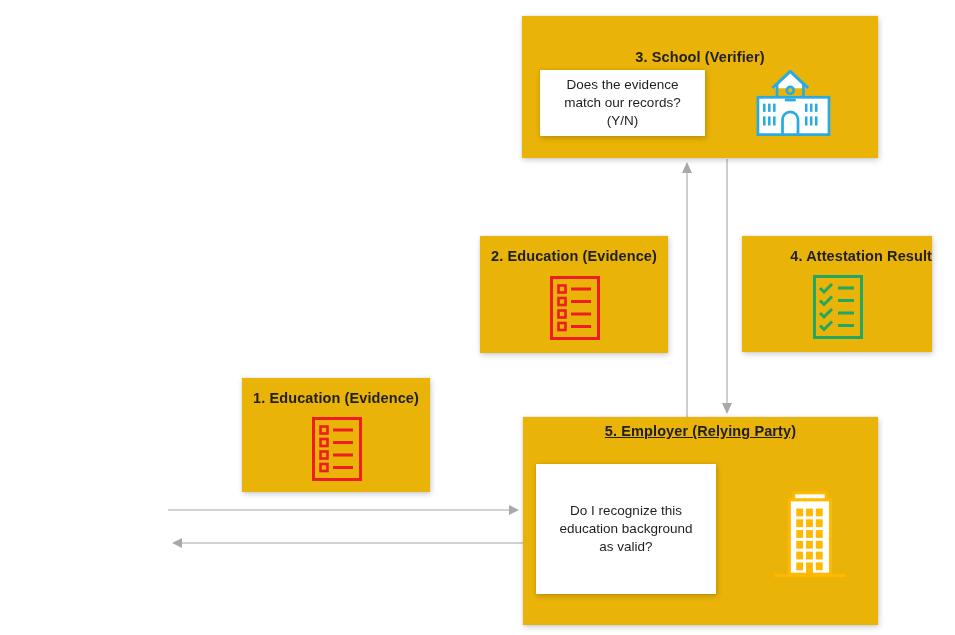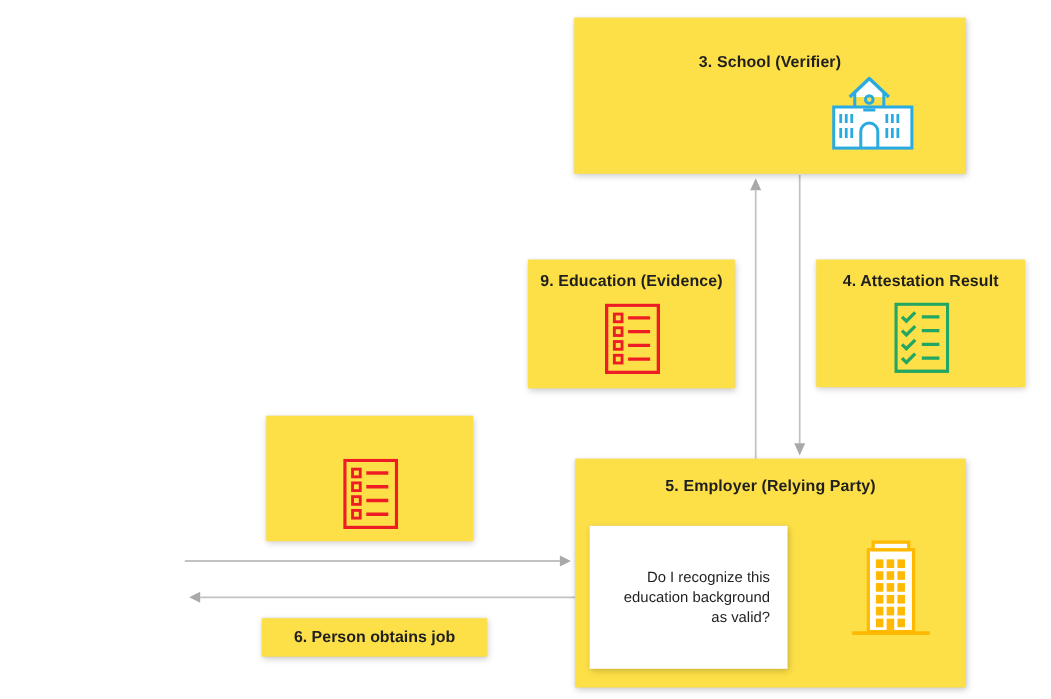--- a/index.html
+++ b/index.html
@@ -3,21 +3,21 @@
 <meta charset="utf-8">
 <style>
   html,body { margin:0; padding:0; background:#ffffff; }
   body { font-family:"Liberation Sans", sans-serif; color:var(--text,#1f1f1f); }
 
   .canvas {
     position:relative; width:955px; height:635px; background:#ffffff; overflow:hidden;
   }
 
   .node {
-    position:absolute; background:#fde047;
+    position:absolute; background:#eab308;
     box-shadow: 0 0 2px rgba(0,0,0,0.10), 1px 2px 6px rgba(0,0,0,0.20);
   }
   .node-title {
     position:absolute; left:0; right:0; text-align:center;
     font-weight:700; font-size:14.5px; letter-spacing:0.1px;
   }
   .qbox {
     position:absolute; background:#ffffff; box-sizing:border-box;
     box-shadow: 0 0 2px rgba(0,0,0,0.10), 1px 2px 6px rgba(0,0,0,0.20);
     font-size:13.5px; line-height:1.35; text-align:center;
@@ -32,34 +32,34 @@
   #node-school     { left:522px; top:16px;  width:356px; height:142px; }
   #node-school .node-title { top:33px; }
   #node-school .qbox { left:18px; top:54px; width:165px; height:66px; padding:0 12px; }
   #node-school .icon { left:230px; top:47px; width:82px; height:74px; }
 
   #node-evidence2  { left:480px; top:236px; width:188px; height:117px; }
   #node-evidence2 .node-title { top:12px; }
   #node-evidence2 .icon { left:70px; top:40px; width:50px; height:64px; }
 
   #node-attestation{ left:742px; top:236px; width:190px; height:116px; }
-  #node-attestation .node-title { top:12px; }
+  #node-attestation .node-title { top:12px;text-align:right; }
   #node-attestation .icon { left:71px; top:39px; width:50px; height:64px; }
 
   #node-evidence1  { left:242px; top:378px; width:188px; height:114px; }
   #node-evidence1 .node-title { top:12px; }
   #node-evidence1 .icon { left:70px; top:39px; width:50px; height:64px; }
 
   #node-person     { left:20px;  top:447px; width:148px; height:136px; }
   #node-person .node-title { top:14px; }
   #node-person .icon { left:52px; top:36px; width:44px; height:92px; }
 
   #node-employer   { left:523px; top:417px; width:355px; height:208px; }
-  #node-employer .node-title { top:17px; }
-  #node-employer .qbox { left:13px; top:61px; width:180px; height:130px; padding:0 16px;text-align:right; }
+  #node-employer .node-title { top:6px;text-decoration:underline; }
+  #node-employer .qbox { left:13px; top:47px; width:180px; height:130px; padding:0 16px; }
   #node-employer .icon { left:245px; top:70px; width:80px; height:94px; }
 
   #node-obtains-job{ left:238px; top:562px; width:205px; height:35px;
     display:flex; align-items:center; justify-content:center; }
   #node-obtains-job .plain-title { font-weight:700; font-size:14.5px; }
 
   
   .icon-blue   { color:var(--school-icon,#29ABE2); }
   .icon-red    { color:var(--evidence-icon,#EE1C25); }
   .icon-green  { color:var(--attestation-icon,#21A663); }
@@ -89,20 +89,23 @@
       <polygon class="arrow-head" points="682,173 687,162 692,173"></polygon>
     </g>
     <g>
       <line class="arrow-line" x1="727" y1="159" x2="727" y2="403"></line>
       <polygon class="arrow-head" points="722,403 727,414 732,403"></polygon>
     </g>
   </svg>
 
   <div class="node" id="node-school">
     <div class="node-title">3. School (Verifier)</div>
+    <div class="qbox">
+      <p>Does the evidence match our records? (Y/N)</p>
+    </div>
     <svg class="icon icon-blue" viewBox="0 0 90 80">
       <rect x="6.5" y="37" width="78" height="41" fill="#ffffff" stroke="currentColor" stroke-width="3"></rect>
       <polyline points="22.5,27 42,8.5 61.5,27" fill="#ffffff" stroke="currentColor" stroke-width="3.4" stroke-linejoin="round"></polyline>
       <line x1="27.5" y1="23" x2="27.5" y2="37" stroke="currentColor" stroke-width="3"></line>
       <line x1="56.5" y1="23" x2="56.5" y2="37" stroke="currentColor" stroke-width="3"></line>
       <circle cx="42" cy="29.5" r="3.8" fill="none" stroke="currentColor" stroke-width="3"></circle>
       <line x1="36" y1="40" x2="48" y2="40" stroke="currentColor" stroke-width="3"></line>
       <path d="M33.5,78 V61.5 a8.5,8.5 0 0 1 17,0 V78" fill="none" stroke="currentColor" stroke-width="3"></path>
       <g stroke="currentColor" stroke-width="2.8">
         <line x1="13.5" y1="44" x2="13.5" y2="53"></line>
@@ -115,21 +118,21 @@
         <line x1="65" y1="44" x2="65" y2="53"></line>
         <line x1="70.5" y1="44" x2="70.5" y2="53"></line>
         <line x1="59.5" y1="58" x2="59.5" y2="68"></line>
         <line x1="65" y1="58" x2="65" y2="68"></line>
         <line x1="70.5" y1="58" x2="70.5" y2="68"></line>
       </g>
     </svg>
   </div>
 
   <div class="node" id="node-evidence2">
-    <div class="node-title">9. Education (Evidence)</div>
+    <div class="node-title">2. Education (Evidence)</div>
     <svg class="icon icon-red" viewBox="0 0 50 64">
       <rect x="1.5" y="1.5" width="47" height="61" fill="none" stroke="currentColor" stroke-width="3"></rect>
       <g fill="none" stroke="currentColor">
         <rect x="8.5" y="9.5" width="7" height="7" stroke-width="2.6"></rect>
         <rect x="8.5" y="22" width="7" height="7" stroke-width="2.6"></rect>
         <rect x="8.5" y="34.5" width="7" height="7" stroke-width="2.6"></rect>
         <rect x="8.5" y="47" width="7" height="7" stroke-width="2.6"></rect>
         <line x1="21" y1="13" x2="41" y2="13" stroke-width="3"></line>
         <line x1="21" y1="25.5" x2="41" y2="25.5" stroke-width="3"></line>
         <line x1="21" y1="38" x2="41" y2="38" stroke-width="3"></line>
@@ -149,20 +152,21 @@
         <path d="M7,50.5 l4,4 l8,-8"></path>
         <line x1="25" y1="13" x2="41" y2="13"></line>
         <line x1="25" y1="25.5" x2="41" y2="25.5"></line>
         <line x1="25" y1="38" x2="41" y2="38"></line>
         <line x1="25" y1="50.5" x2="41" y2="50.5"></line>
       </g>
     </svg>
   </div>
 
   <div class="node" id="node-evidence1">
+    <div class="node-title">1. Education (Evidence)</div>
     <svg class="icon icon-red" viewBox="0 0 50 64">
       <rect x="1.5" y="1.5" width="47" height="61" fill="none" stroke="currentColor" stroke-width="3"></rect>
       <g fill="none" stroke="currentColor">
         <rect x="8.5" y="9.5" width="7" height="7" stroke-width="2.6"></rect>
         <rect x="8.5" y="22" width="7" height="7" stroke-width="2.6"></rect>
         <rect x="8.5" y="34.5" width="7" height="7" stroke-width="2.6"></rect>
         <rect x="8.5" y="47" width="7" height="7" stroke-width="2.6"></rect>
         <line x1="21" y1="13" x2="41" y2="13" stroke-width="3"></line>
         <line x1="21" y1="25.5" x2="41" y2="25.5" stroke-width="3"></line>
         <line x1="21" y1="38" x2="41" y2="38" stroke-width="3"></line>
@@ -197,17 +201,14 @@
         <rect x="28" y="66" width="7" height="8"></rect>
           <rect x="38" y="66" width="7" height="8"></rect>
           <rect x="48" y="66" width="7" height="8"></rect>
         <rect x="28" y="77" width="7" height="8"></rect>
           <rect x="48" y="77" width="7" height="8"></rect>
         <rect x="38" y="77" width="7" height="12"></rect>
       </g>
     </svg>
   </div>
 
-  <div class="node" id="node-obtains-job">
-    <div class="plain-title">6. Person obtains job</div>
-  </div>
 
 </div>
 
 </body></html>

